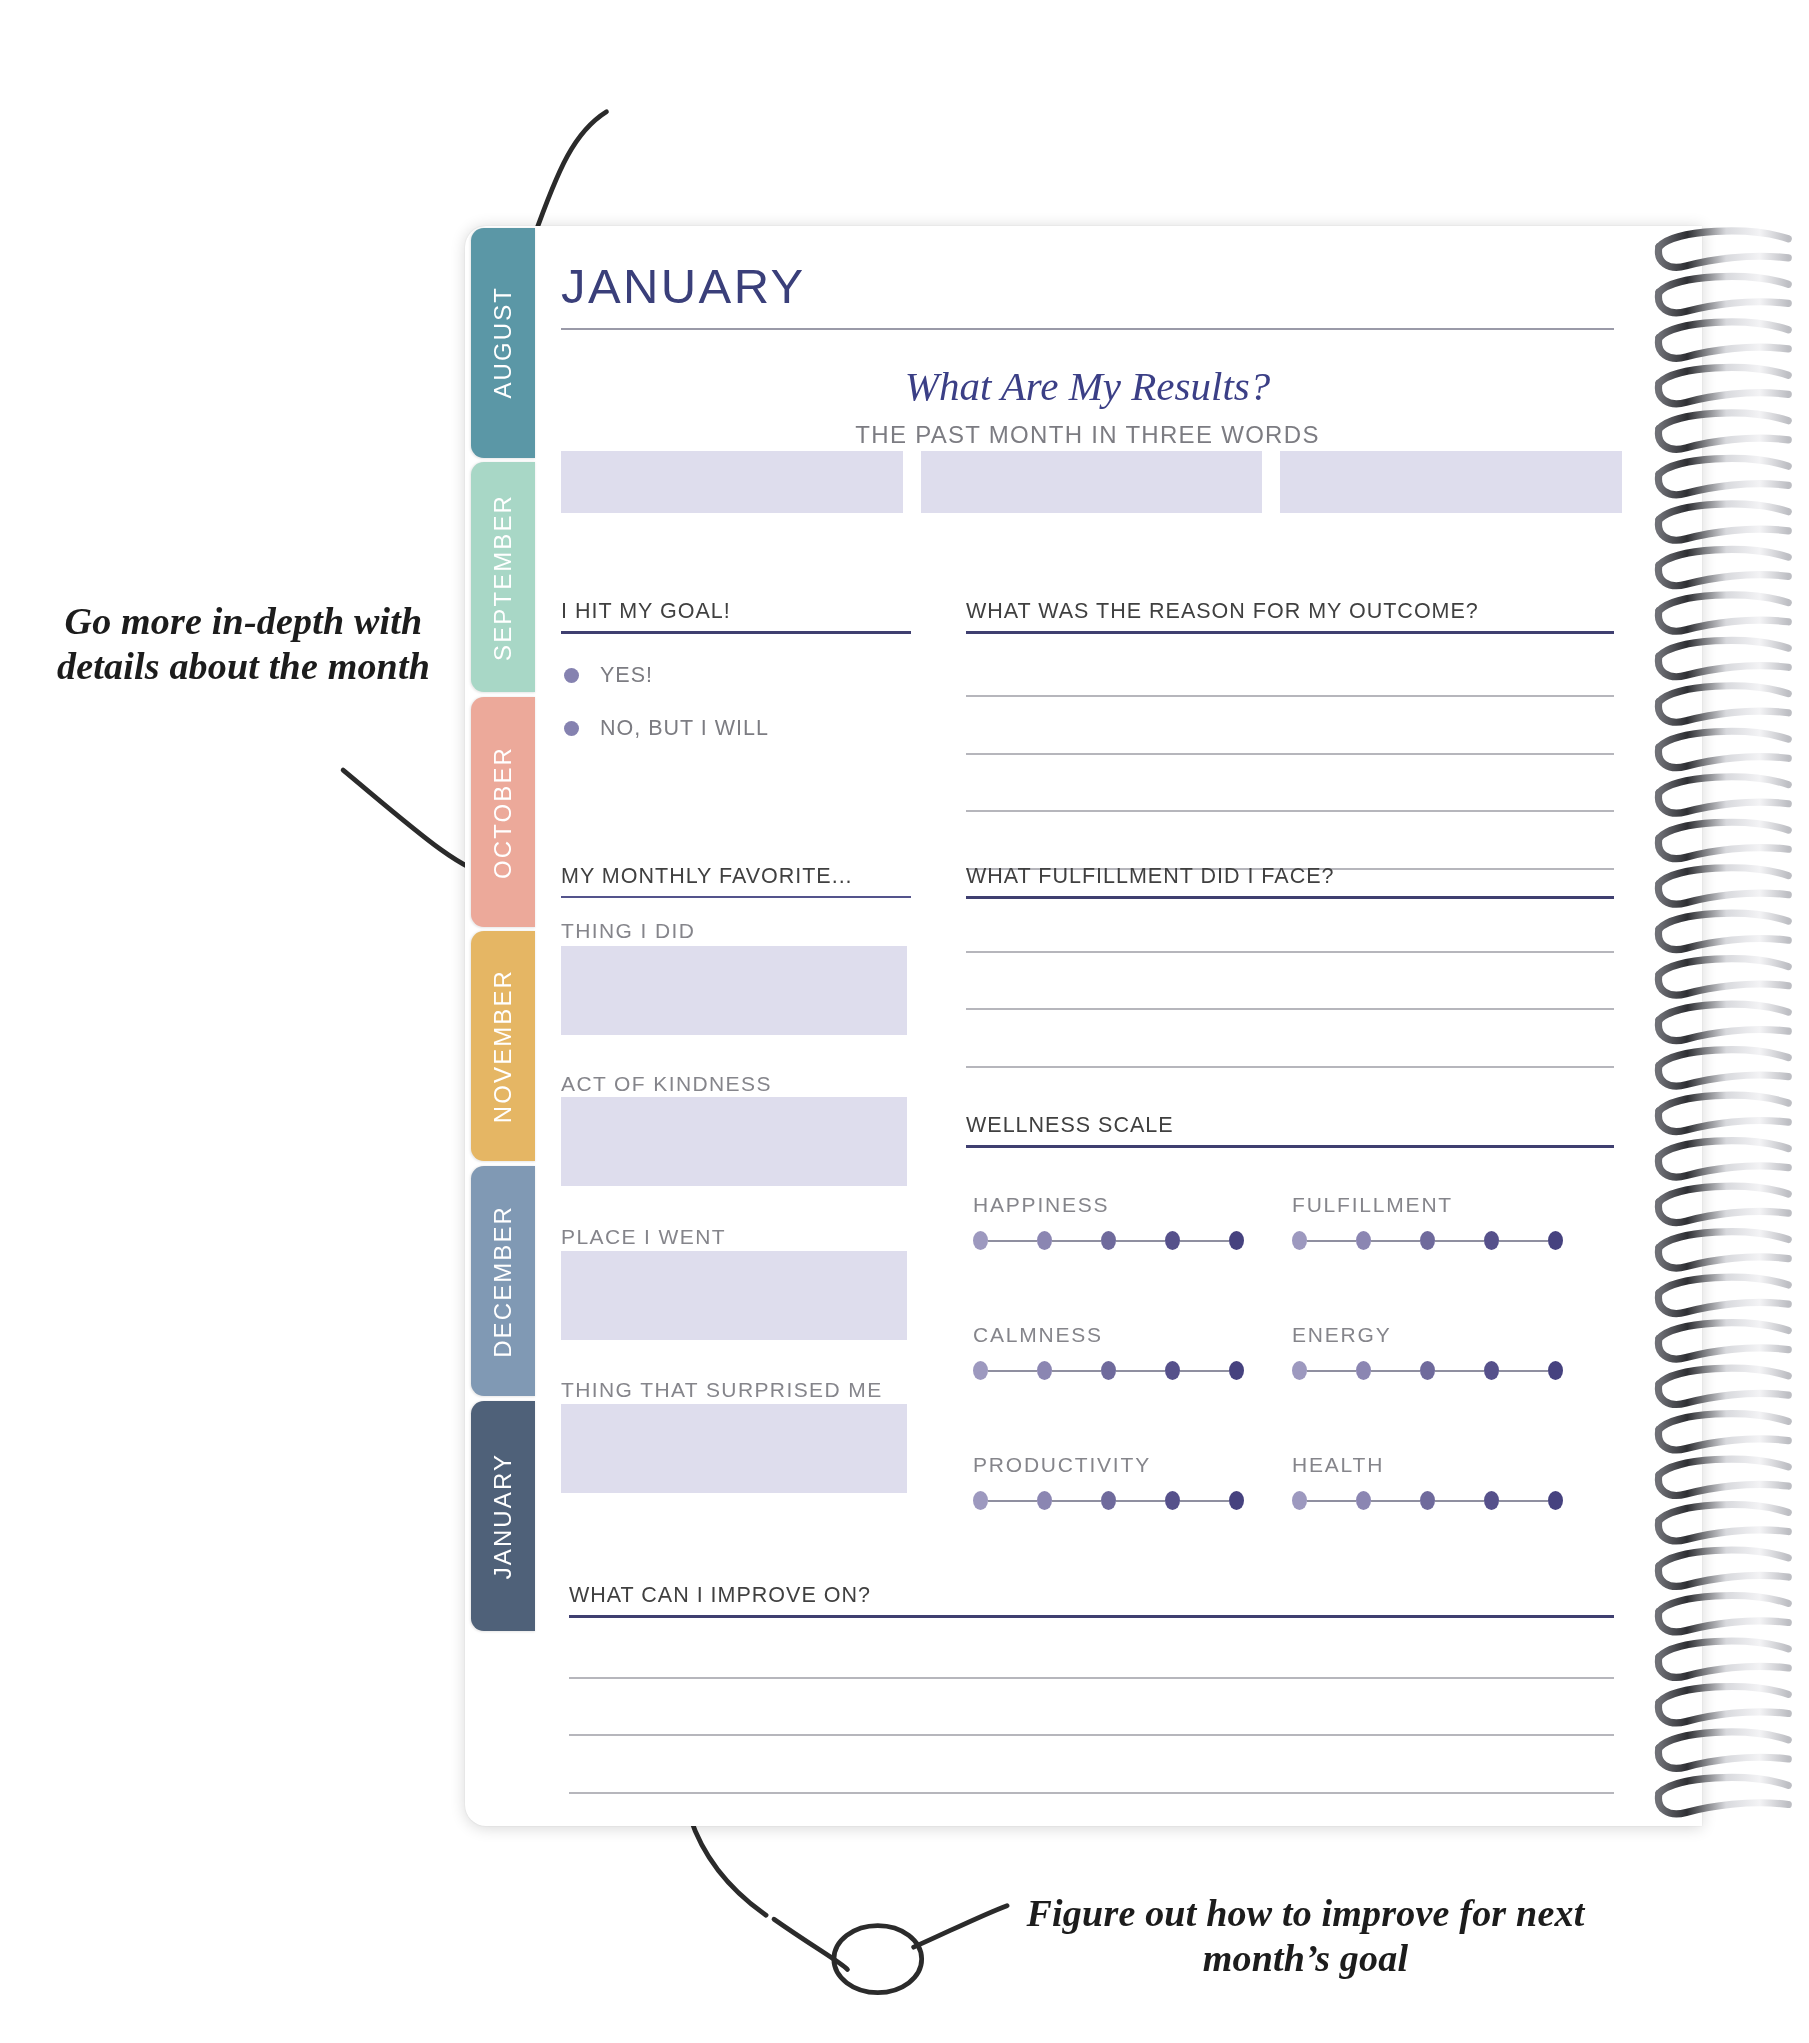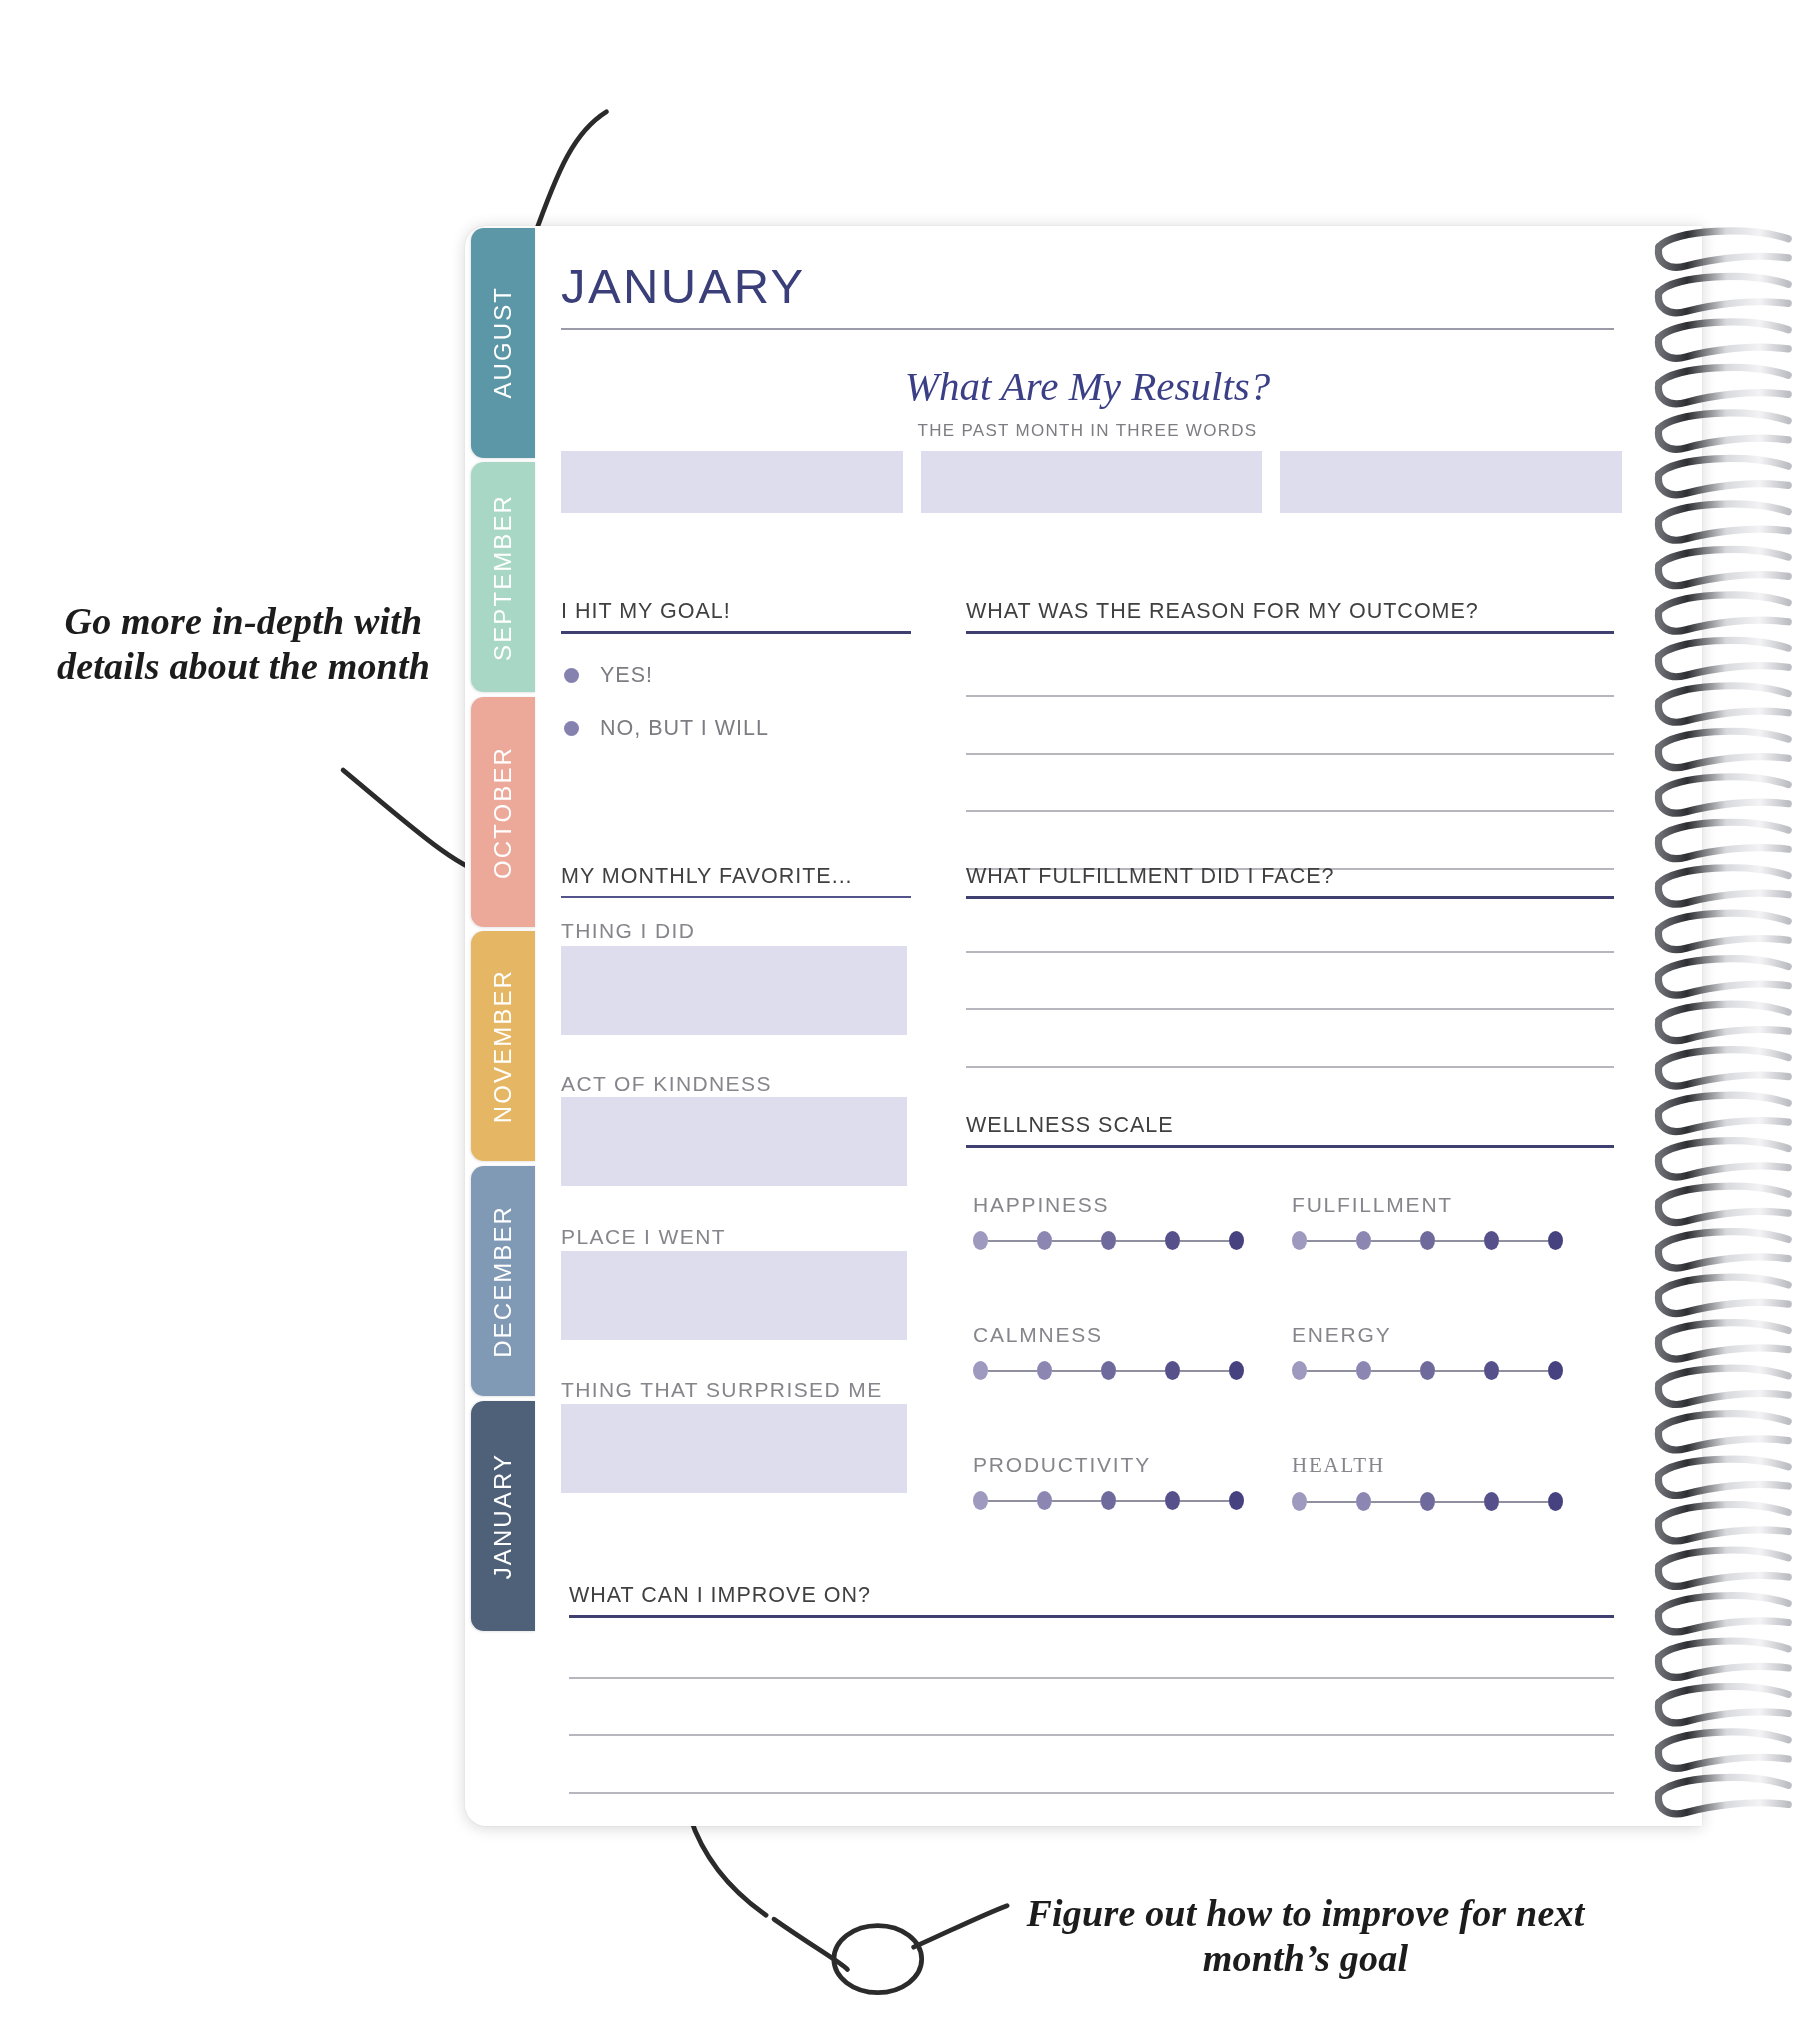--- a/index.html
+++ b/index.html
@@ -139,21 +139,21 @@
     font-size: 41px;
     color: #3b3f86;
   }
 
   .three-words-label {
     position: absolute;
     left: 21px;
     top: 195px;
     width: 1053px;
     text-align: center;
-    font-size: 17px;
+    font-size: 24px;
     letter-spacing: 1.3px;
     color: #7c7c82;
   }
 
   .word-boxes {
     position: absolute;
     left: 21px;
     top: 225px;
     width: 1061px;
     display: flex;
@@ -429,21 +429,21 @@
           <div class="scale-dot" style="background:#8b86b2;"></div>
           <div class="scale-seg"></div>
           <div class="scale-dot" style="background:#6f6a9c;"></div>
           <div class="scale-seg"></div>
           <div class="scale-dot" style="background:#56518b;"></div>
           <div class="scale-seg"></div>
           <div class="scale-dot" style="background:#46427f;"></div>
         </div>
       </div>
 
-      <div class="scale-block" style="left:752px; top:1227px;font-family:Liberation Serif, serif;">
+      <div class="scale-block" style="left:752px; top:1227px;">
         <div class="scale-title">HEALTH</div>
         <div class="scale-track">
           <div class="scale-dot" style="background:#9d99bf;"></div>
           <div class="scale-seg"></div>
           <div class="scale-dot" style="background:#8b86b2;"></div>
           <div class="scale-seg"></div>
           <div class="scale-dot" style="background:#6f6a9c;"></div>
           <div class="scale-seg"></div>
           <div class="scale-dot" style="background:#56518b;"></div>
           <div class="scale-seg"></div>

